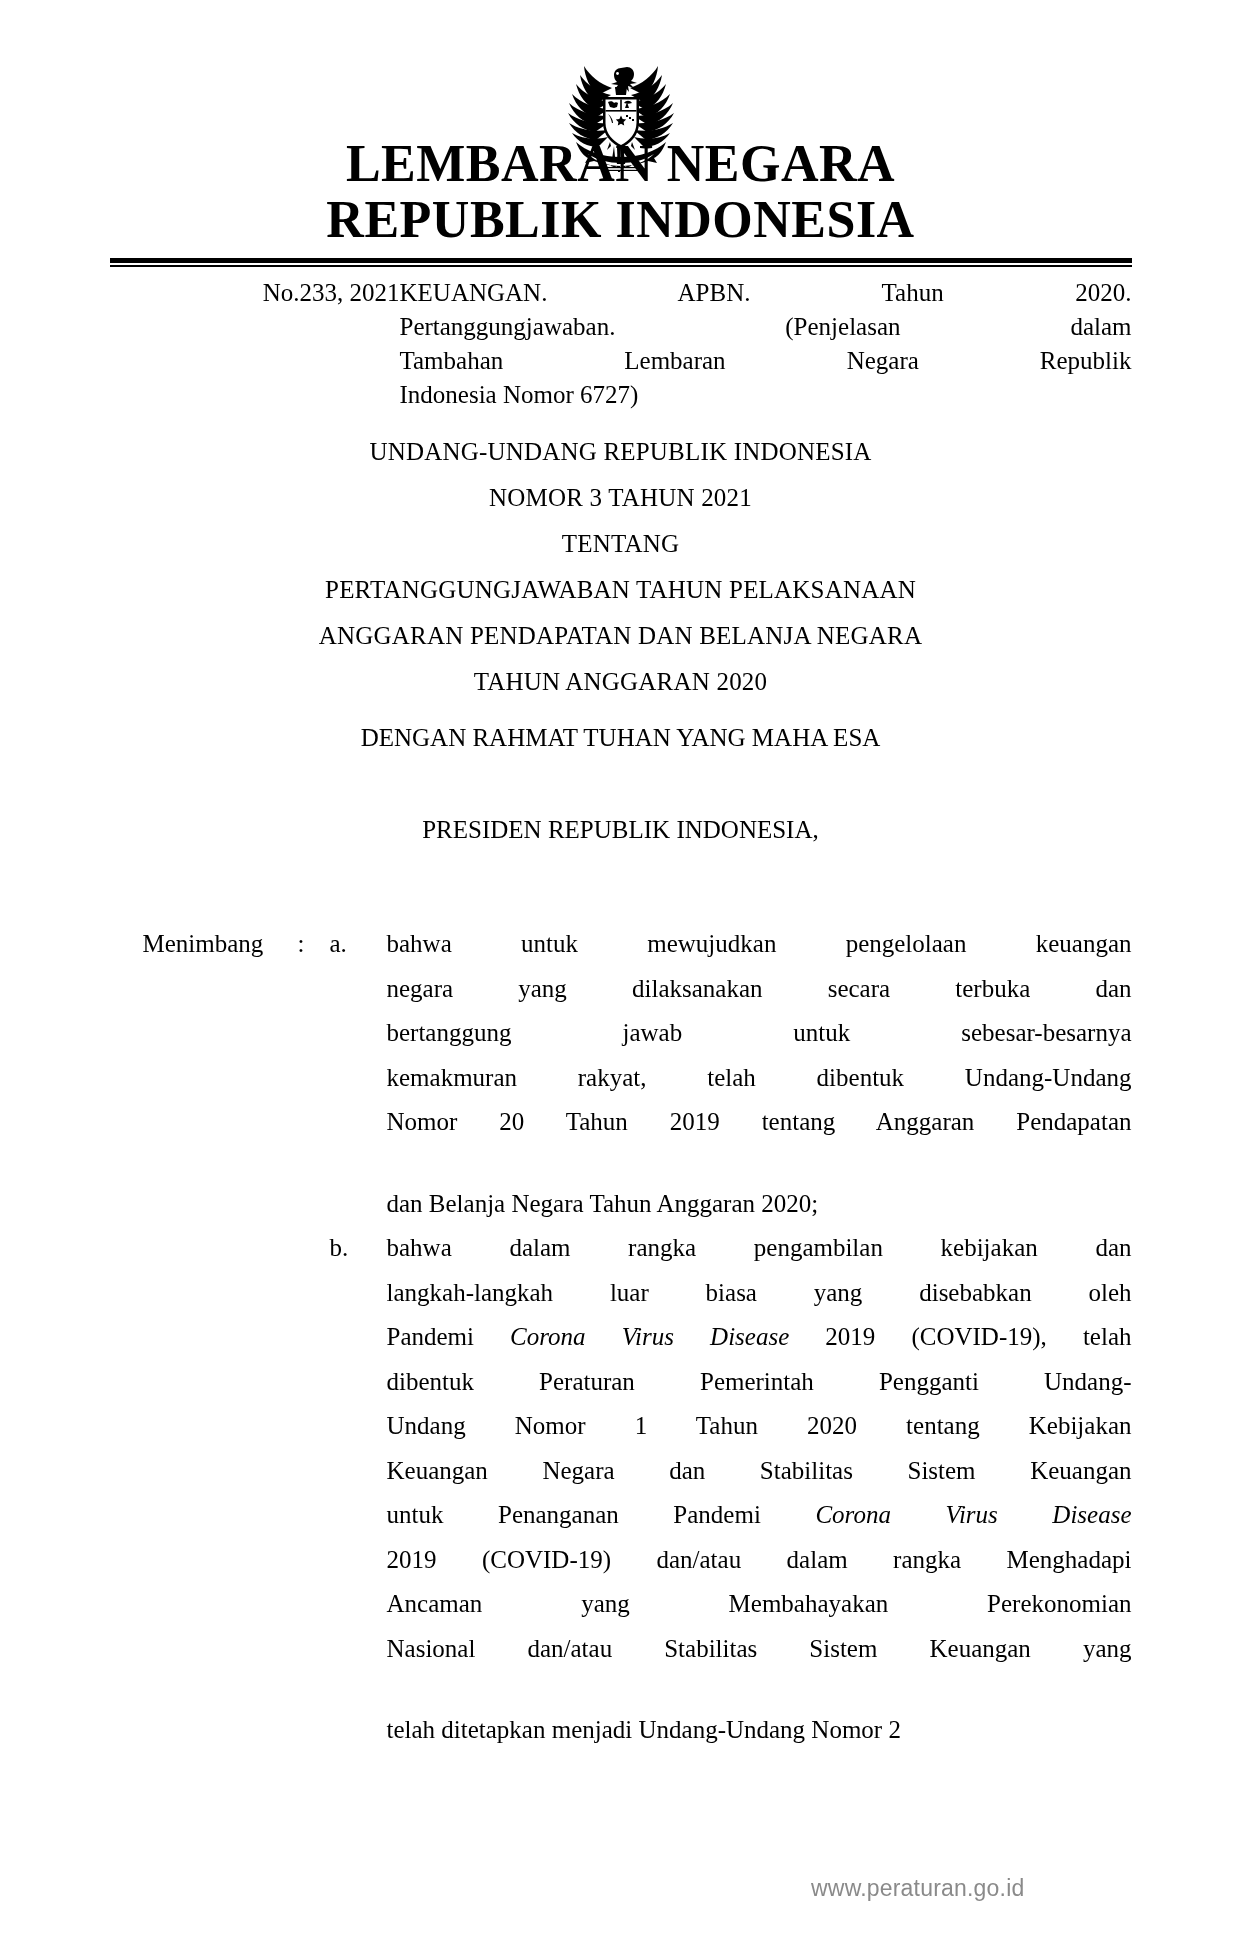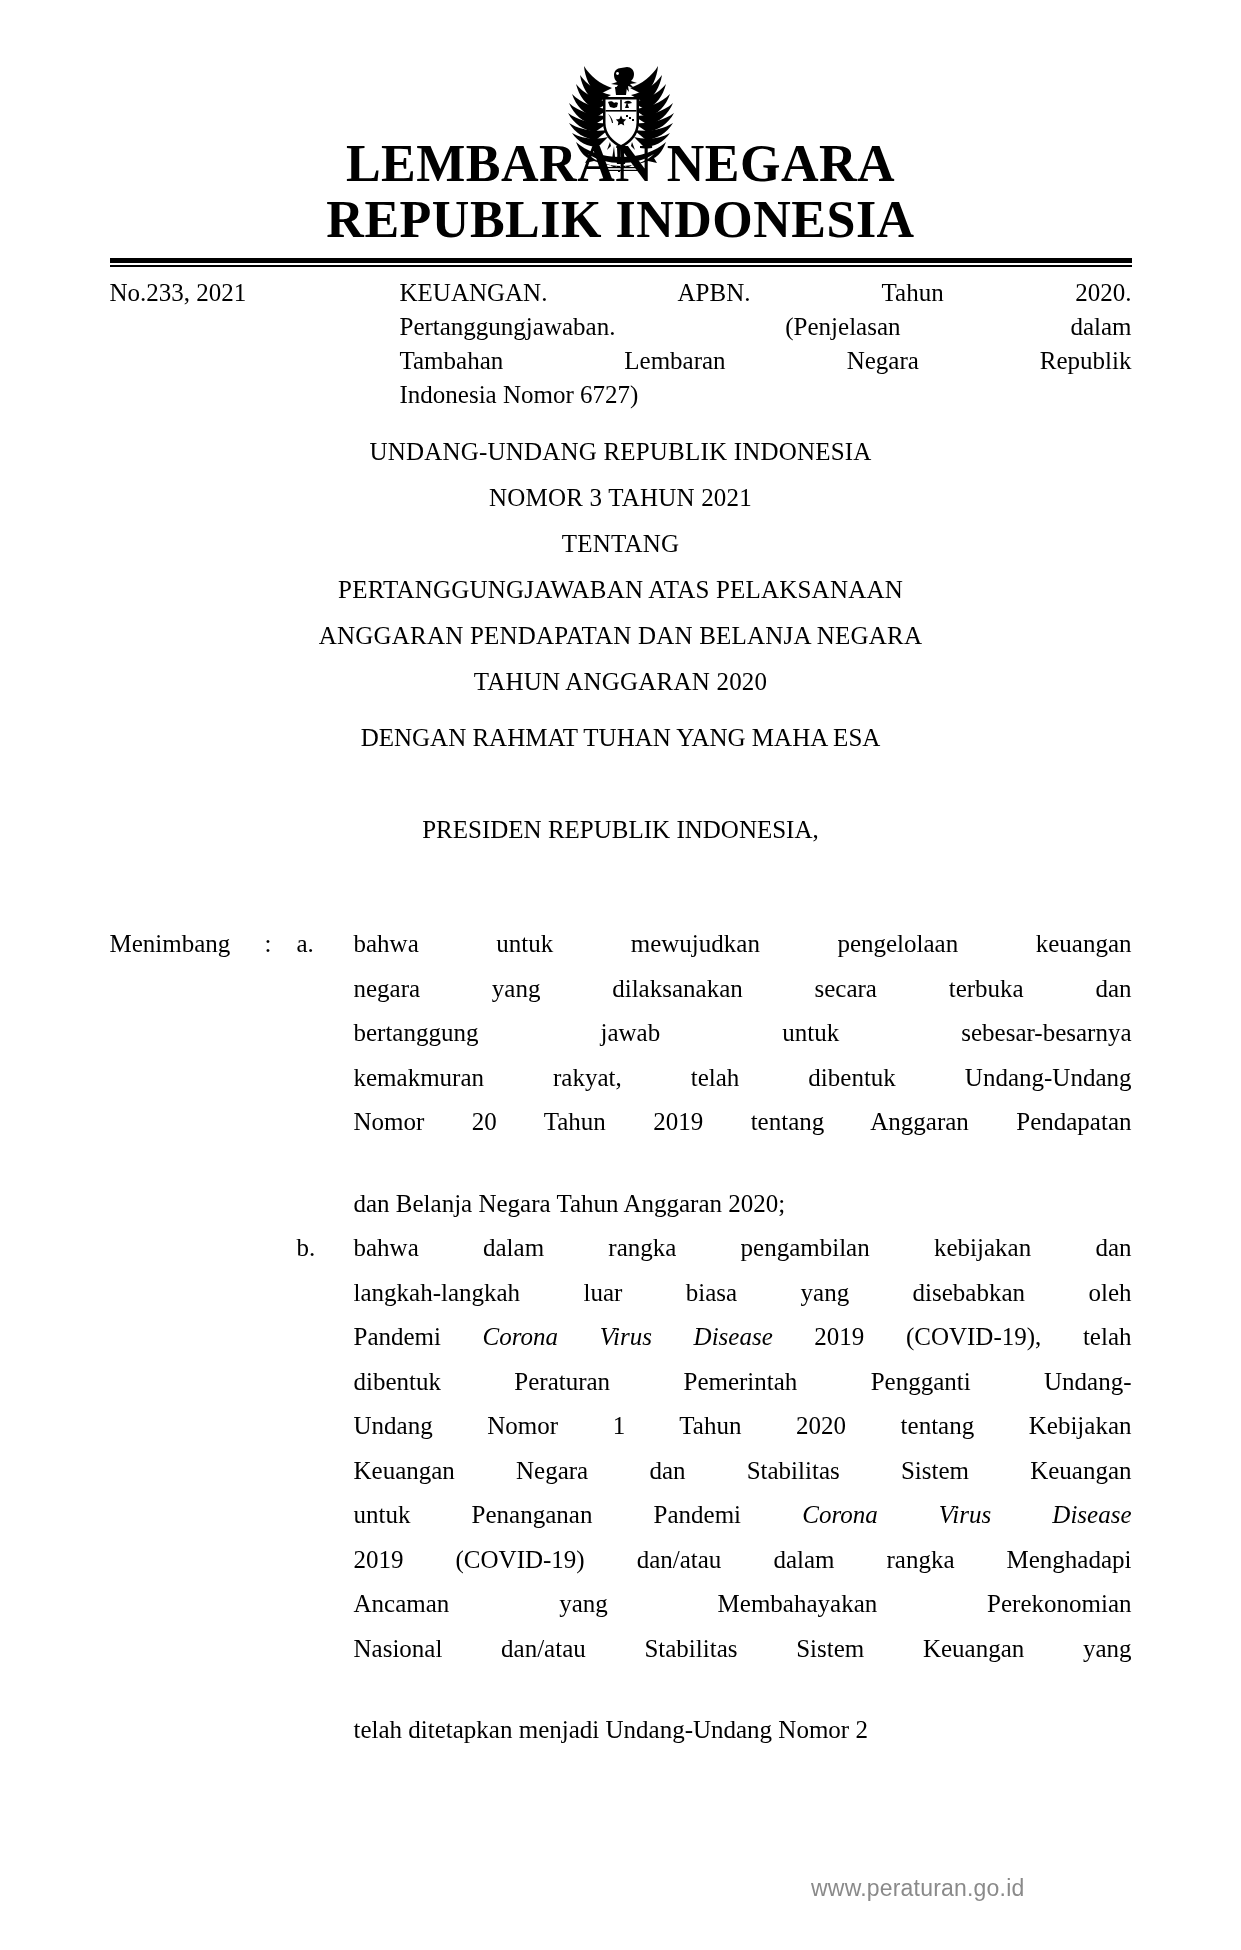--- a/index.html
+++ b/index.html
@@ -64,20 +64,21 @@
     display: flex;
     width: 1022px;
     margin: 9px auto 0 auto;
     align-items: flex-start;
   }
   .nomor-left {
     width: 290px;
     flex: 0 0 290px;
     font-size: 25px;
     line-height: 1.35;
+    text-align: right;
   }
   .nomor-right {
     flex: 1 1 auto;
     font-size: 25px;
     line-height: 1.35;
     text-align: justify;
     text-align-last: left;
     hyphens: none;
   }
   .nomor-right .kw-line {
@@ -119,20 +120,21 @@
   }
   .cons-row {
     display: flex;
     align-items: flex-start;
   }
   .cons-label {
     flex: 0 0 155px;
     width: 155px;
     font-size: 25px;
     line-height: 1.78;
+    margin-left: 33px;
   }
   .cons-colon {
     flex: 0 0 32px;
     width: 32px;
     font-size: 25px;
     line-height: 1.78;
   }
   .cons-letter {
     flex: 0 0 57px;
     width: 57px;
@@ -268,21 +270,21 @@
       <span class="kw-line">Pertanggungjawaban. (Penjelasan dalam</span>
       <span class="kw-line">Tambahan Lembaran Negara Republik</span>
       <span class="kw-line last">Indonesia Nomor 6727)</span>
     </div>
   </div>
 
   <div class="title-block">
     <span class="t-line">UNDANG-UNDANG REPUBLIK INDONESIA</span>
     <span class="t-line">NOMOR 3 TAHUN 2021</span>
     <span class="t-line">TENTANG</span>
-    <span class="t-line">PERTANGGUNGJAWABAN ATAS PELAKSANAAN</span>
+    <span class="t-line">PERTANGGUNGJAWABAN TAHUN PELAKSANAAN</span>
     <span class="t-line">ANGGARAN PENDAPATAN DAN BELANJA NEGARA</span>
     <span class="t-line">TAHUN ANGGARAN 2020</span>
   </div>
 
   <div class="salutation">
     <span class="s-line">DENGAN RAHMAT TUHAN YANG MAHA ESA</span>
     <div class="s-gap"></div>
     <span class="s-line">PRESIDEN REPUBLIK INDONESIA,</span>
   </div>
 

